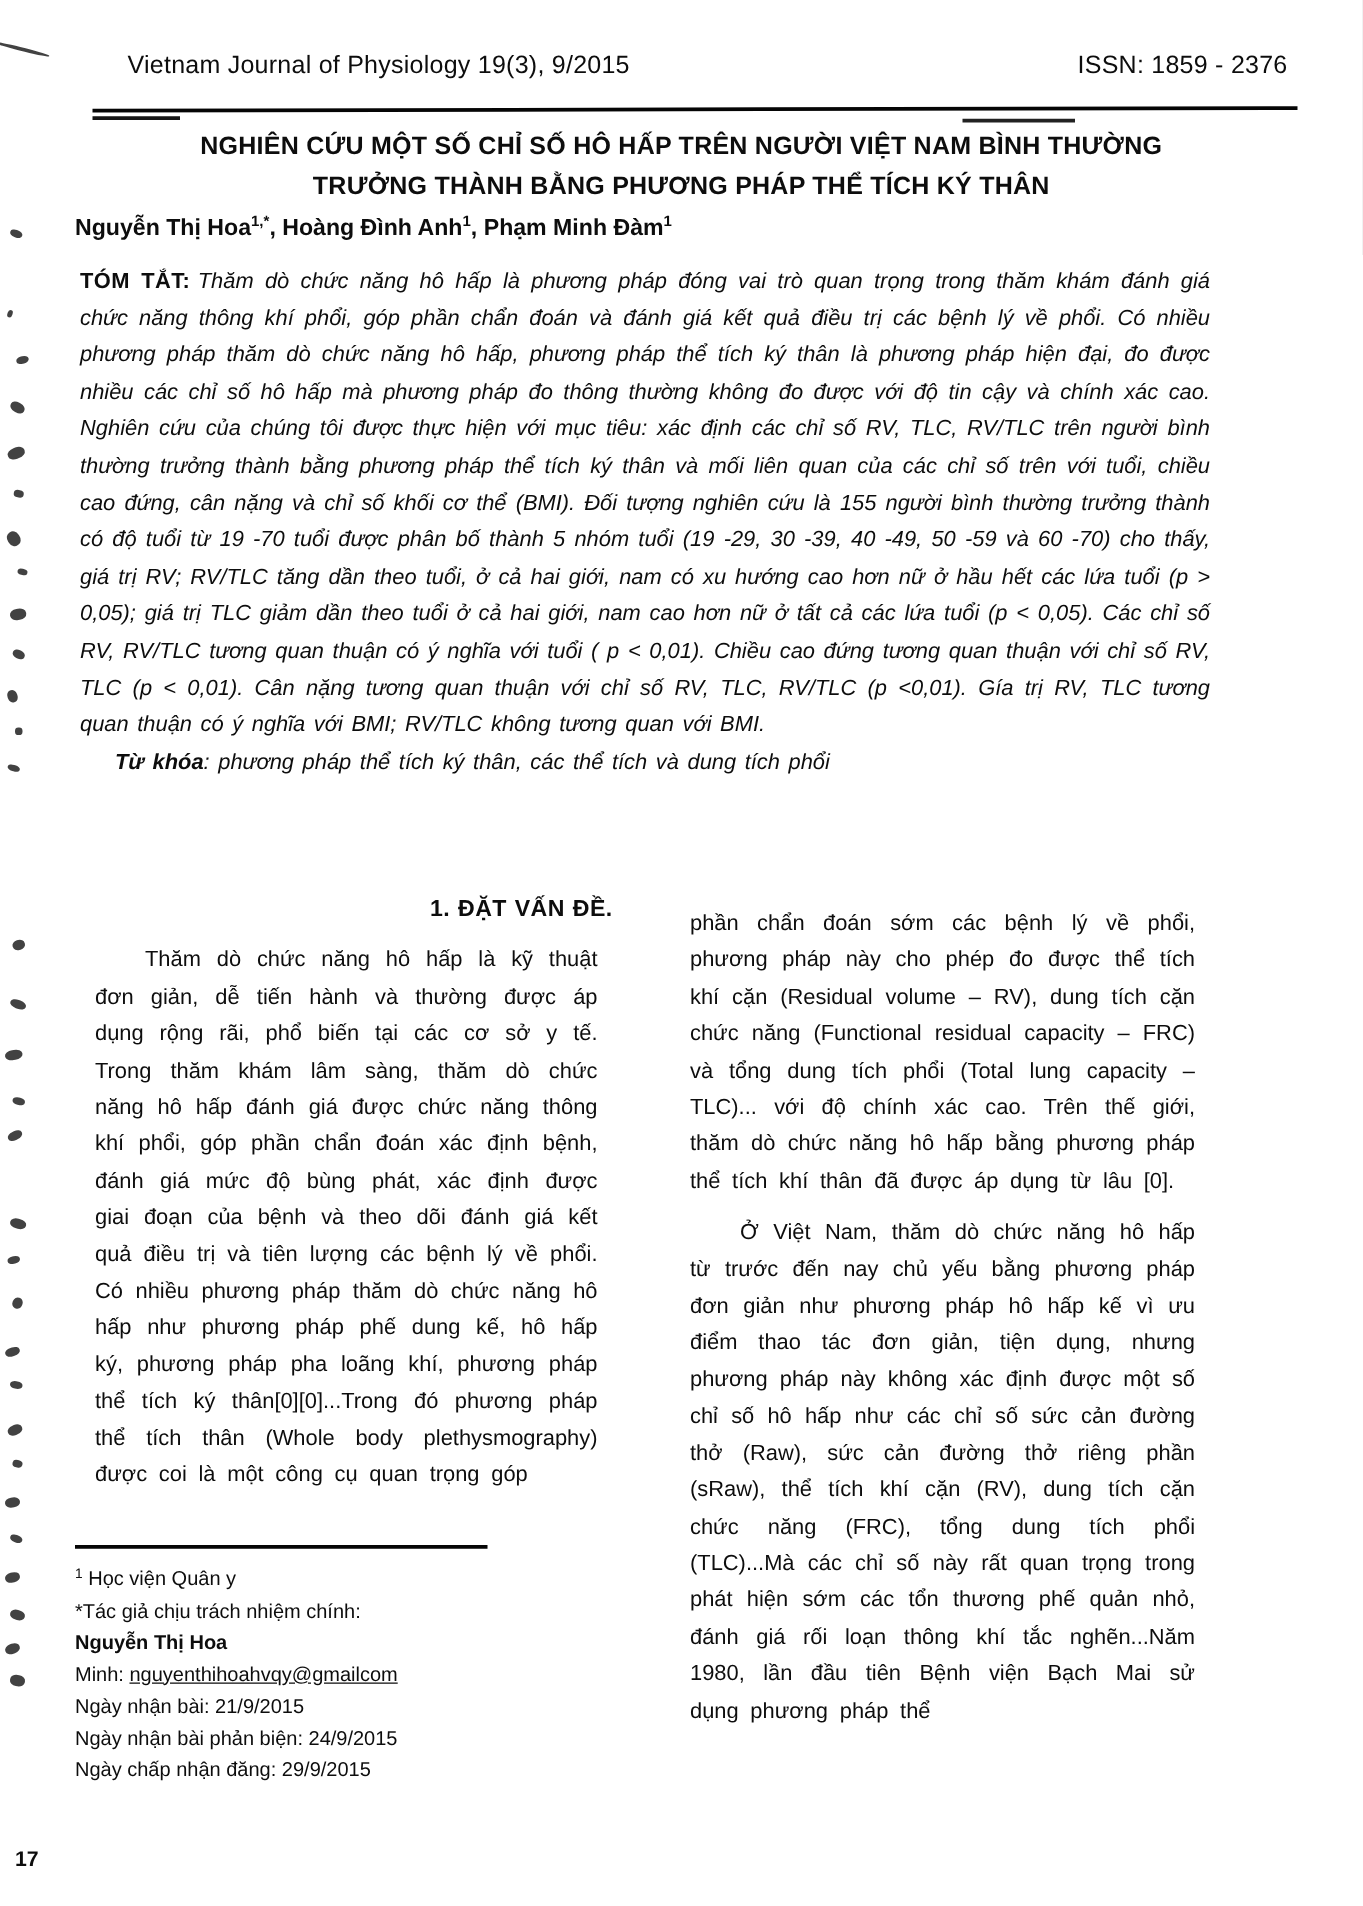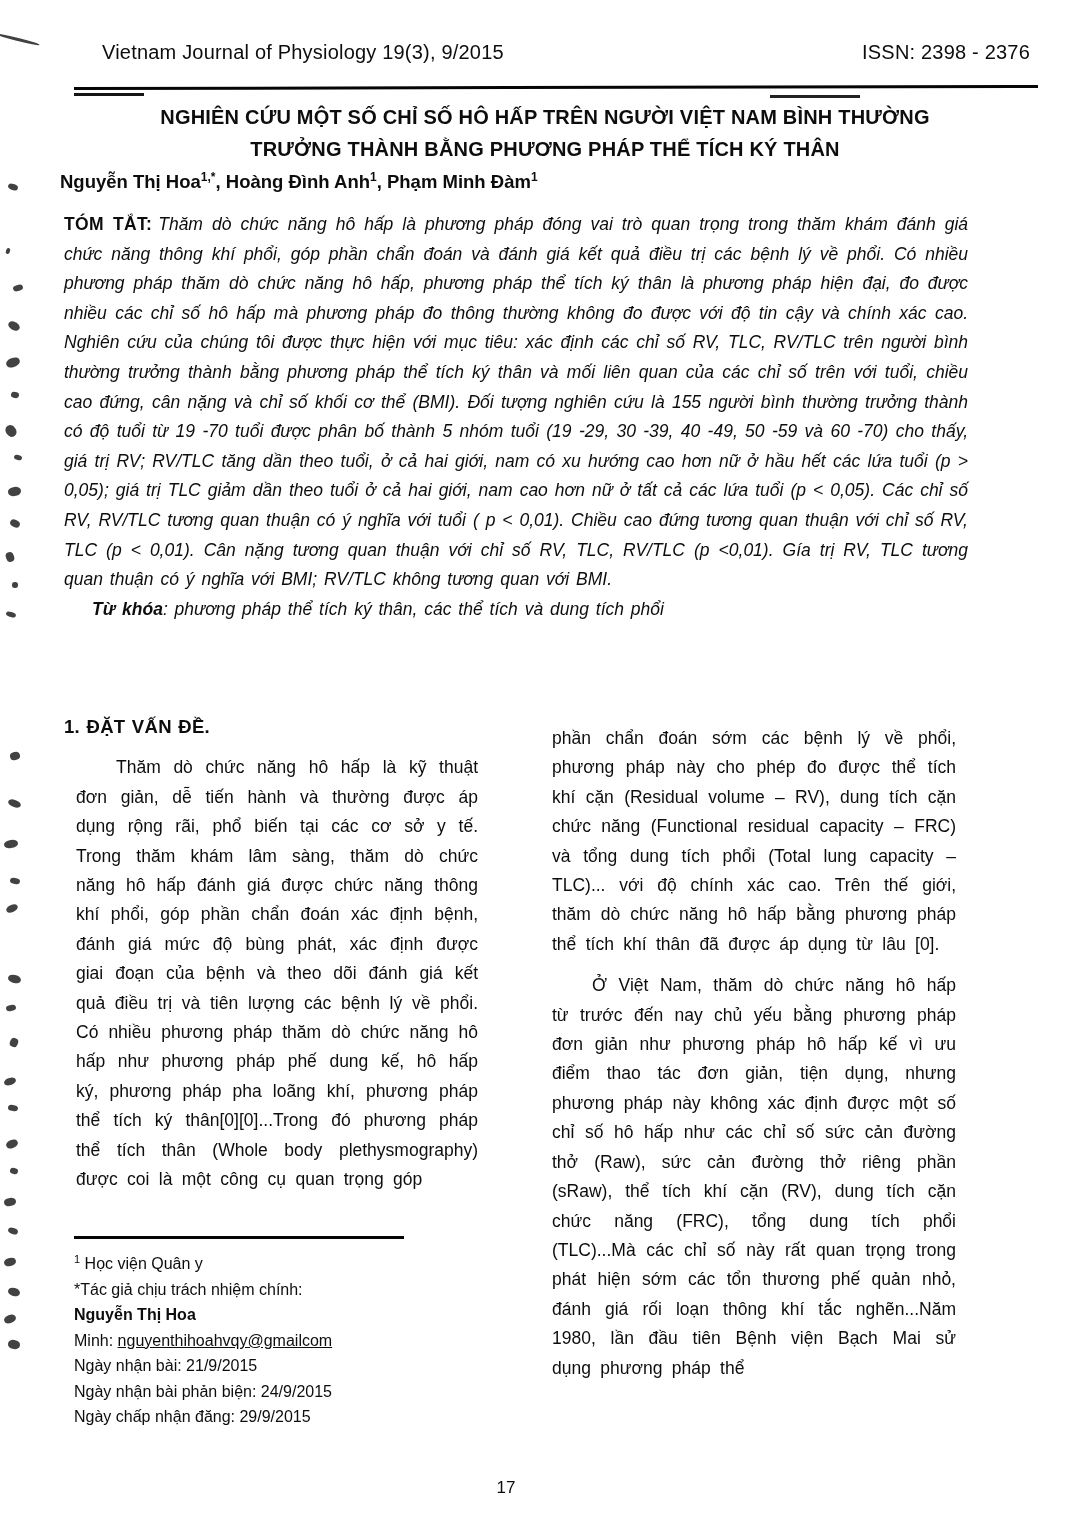--- a/index.html
+++ b/index.html
@@ -50,51 +50,51 @@
   .keywords .kw-label{font-weight:700;margin-top:40px;}
   
   .col{
     position:absolute;top:712px;
     font-size:17.5px;line-height:29.4px;text-align:justify;word-spacing:4.5px;
   }
   .col-left{left:64px;width:426px;}
   .col-right{left:540px;width:428px;}
   .section-heading{
     font-size:18.5px;font-weight:700;margin:0 0 3px 0;
-    letter-spacing:.3px;text-align:left;word-spacing:1px;
+    letter-spacing:.3px;text-align:right;word-spacing:1px;
   }
   .col p{margin:12px;}
   .indent{text-indent:40px;}
   
   .footnote{
-    position:absolute;left:74px;top:1236px;width:360px;
+    position:absolute;left:60px;top:1236px;width:360px;
     font-size:16px;line-height:25.5px;
   }
   .footnote-rule{width:330px;height:3px;background:#050505;margin-bottom:8px;}
   .footnote sup{font-size:11px;}
   .fn-bold{font-weight:700;}
   .email-link{text-decoration:underline;}
   
   .page-number{
-    position:absolute;top:1478px;left:0;width:1012px;
-    text-align:center;font-size:17px;font-weight:400;
+    position:absolute;top:1478px;left:12px;width:1012px;
+    font-size:17px;font-weight:700;
   }
   
   .mark{
     position:absolute;background:#181818;border-radius:45%;opacity:.82;
   }
 </style>
 </head>
 <body>
 
 <div class="page" id="page">
 
   <div class="header-row">
     <span>Vietnam Journal of Physiology 19(3), 9/2015</span>
-    <span>ISSN: 2398 - 2376</span>
+    <span>ISSN: 1859 - 2376</span>
   </div>
   <div class="header-rule"></div>
   <div class="header-rule-frag-left"></div>
   <div class="header-rule-frag-right"></div>
 
   <div class="title">
     <div>NGHIÊN CỨU MỘT SỐ CHỈ SỐ HÔ HẤP TRÊN NGƯỜI VIỆT NAM BÌNH THƯỜNG</div>
     <div>TRƯỞNG THÀNH BẰNG PHƯƠNG PHÁP THỂ TÍCH KÝ THÂN</div>
   </div>
 

